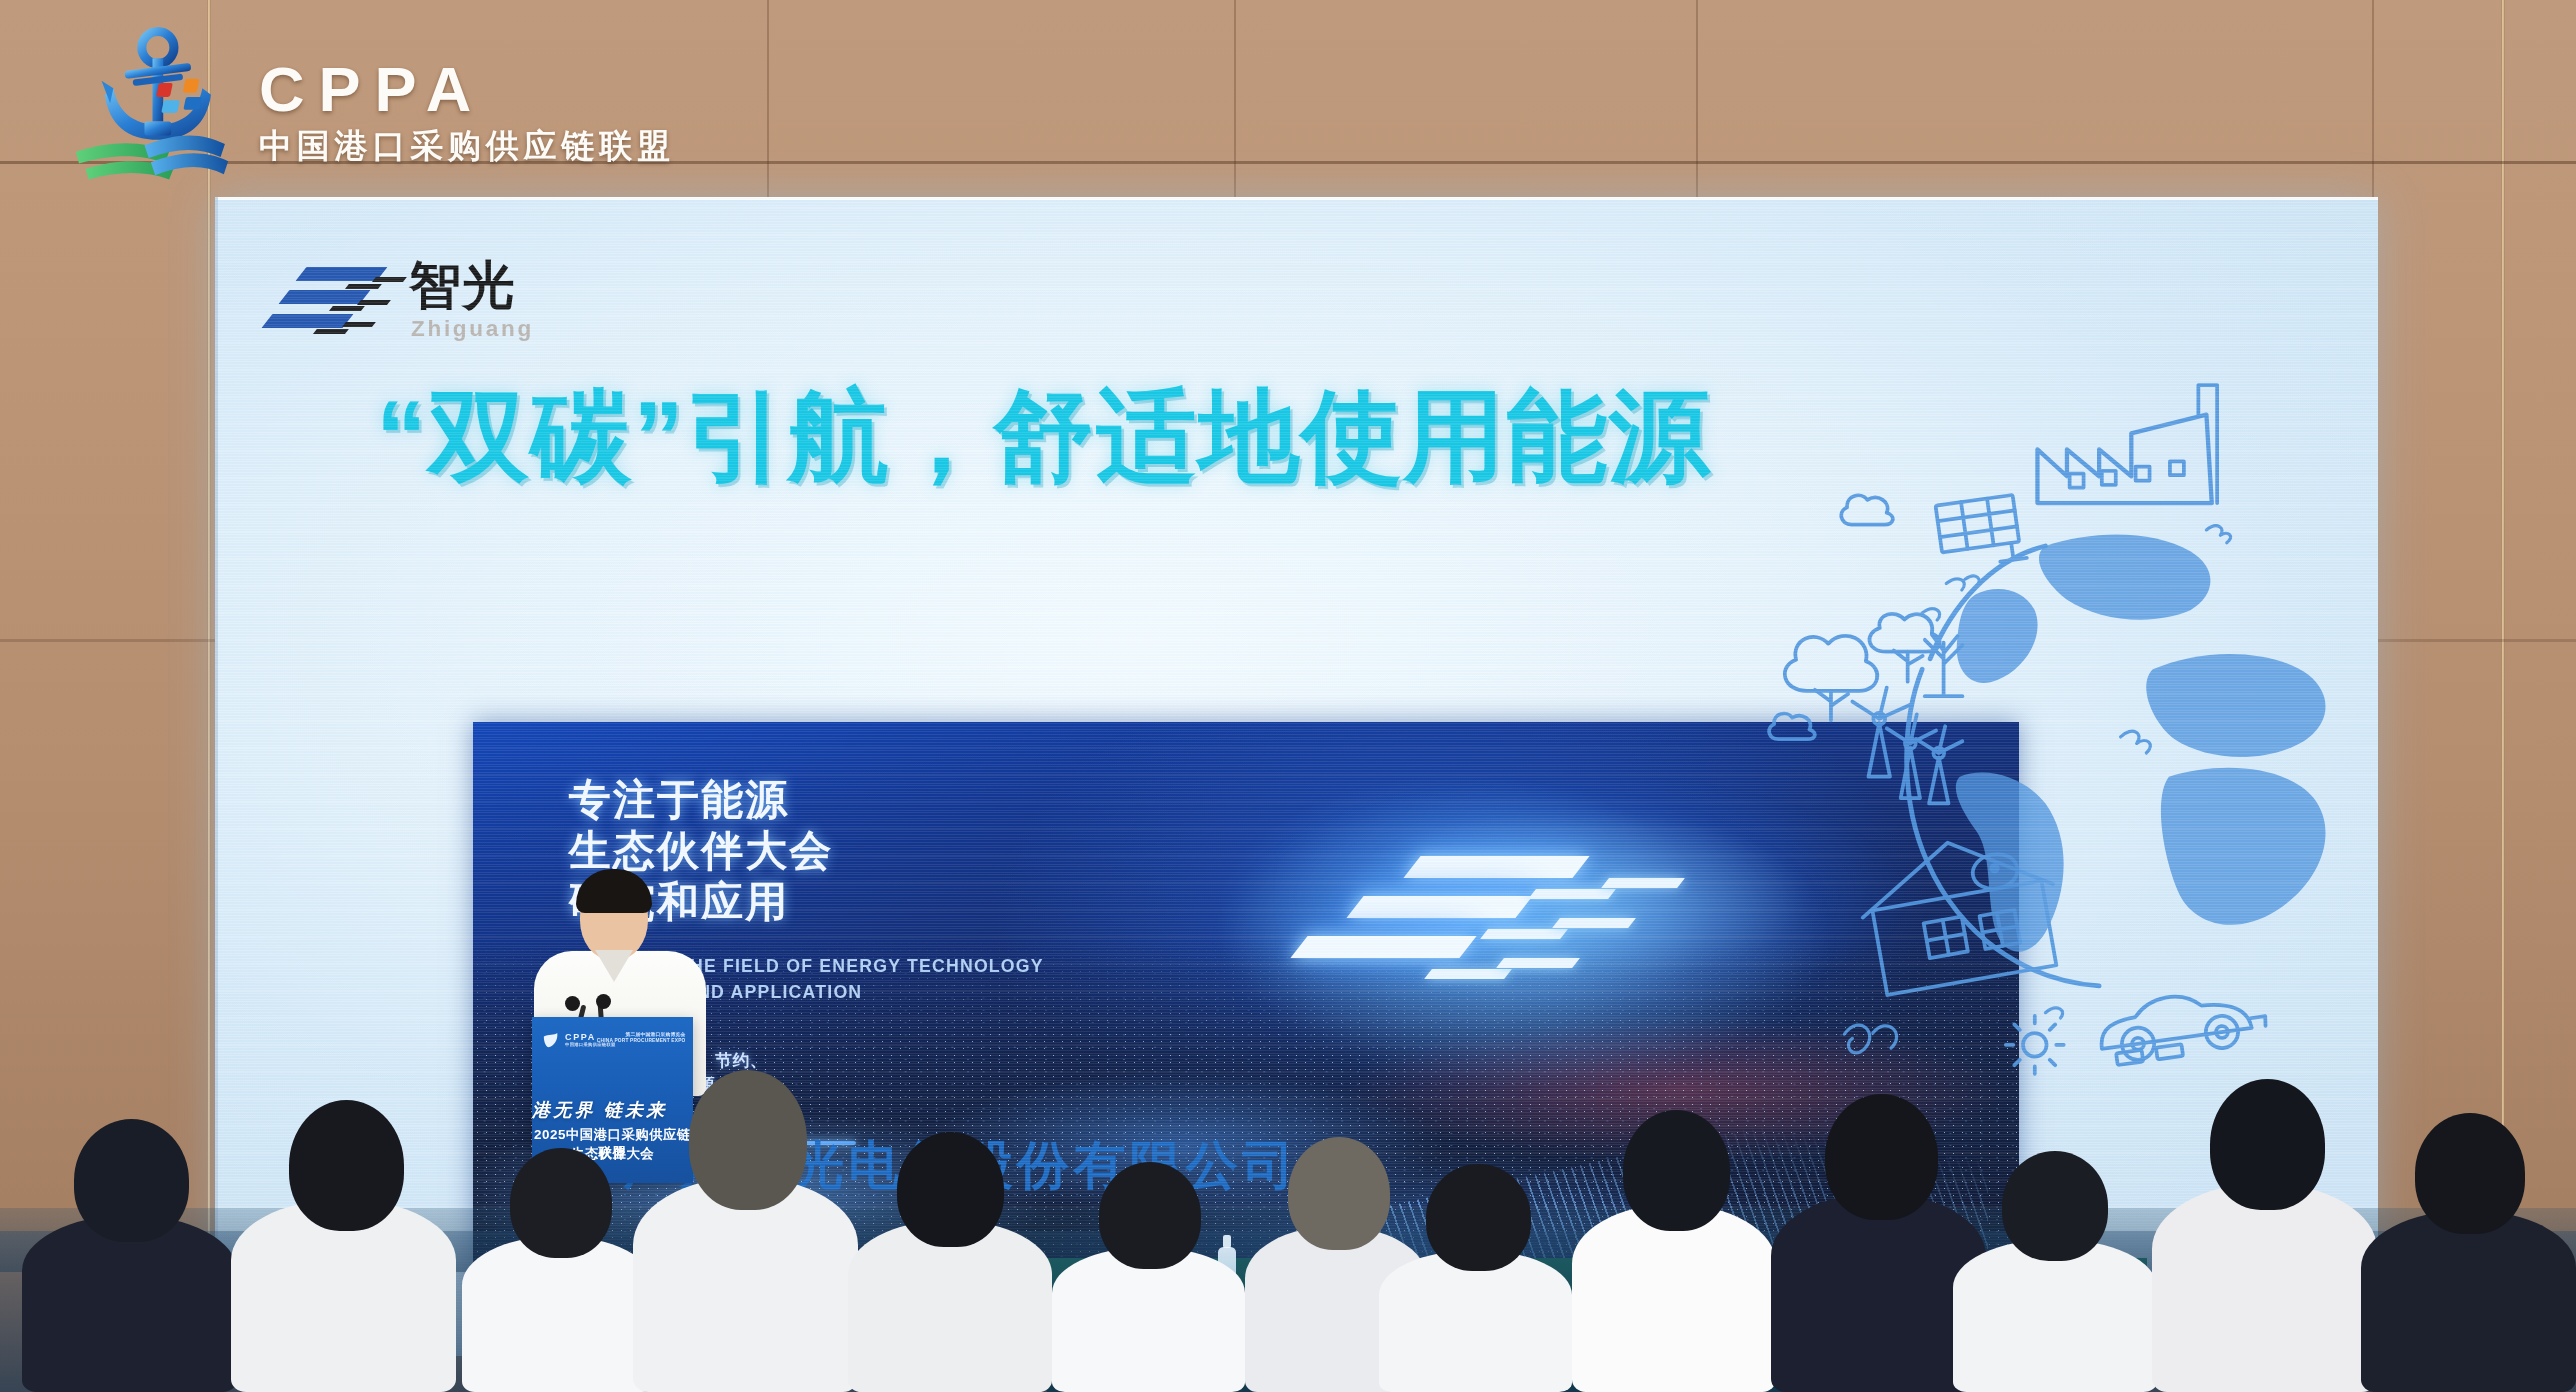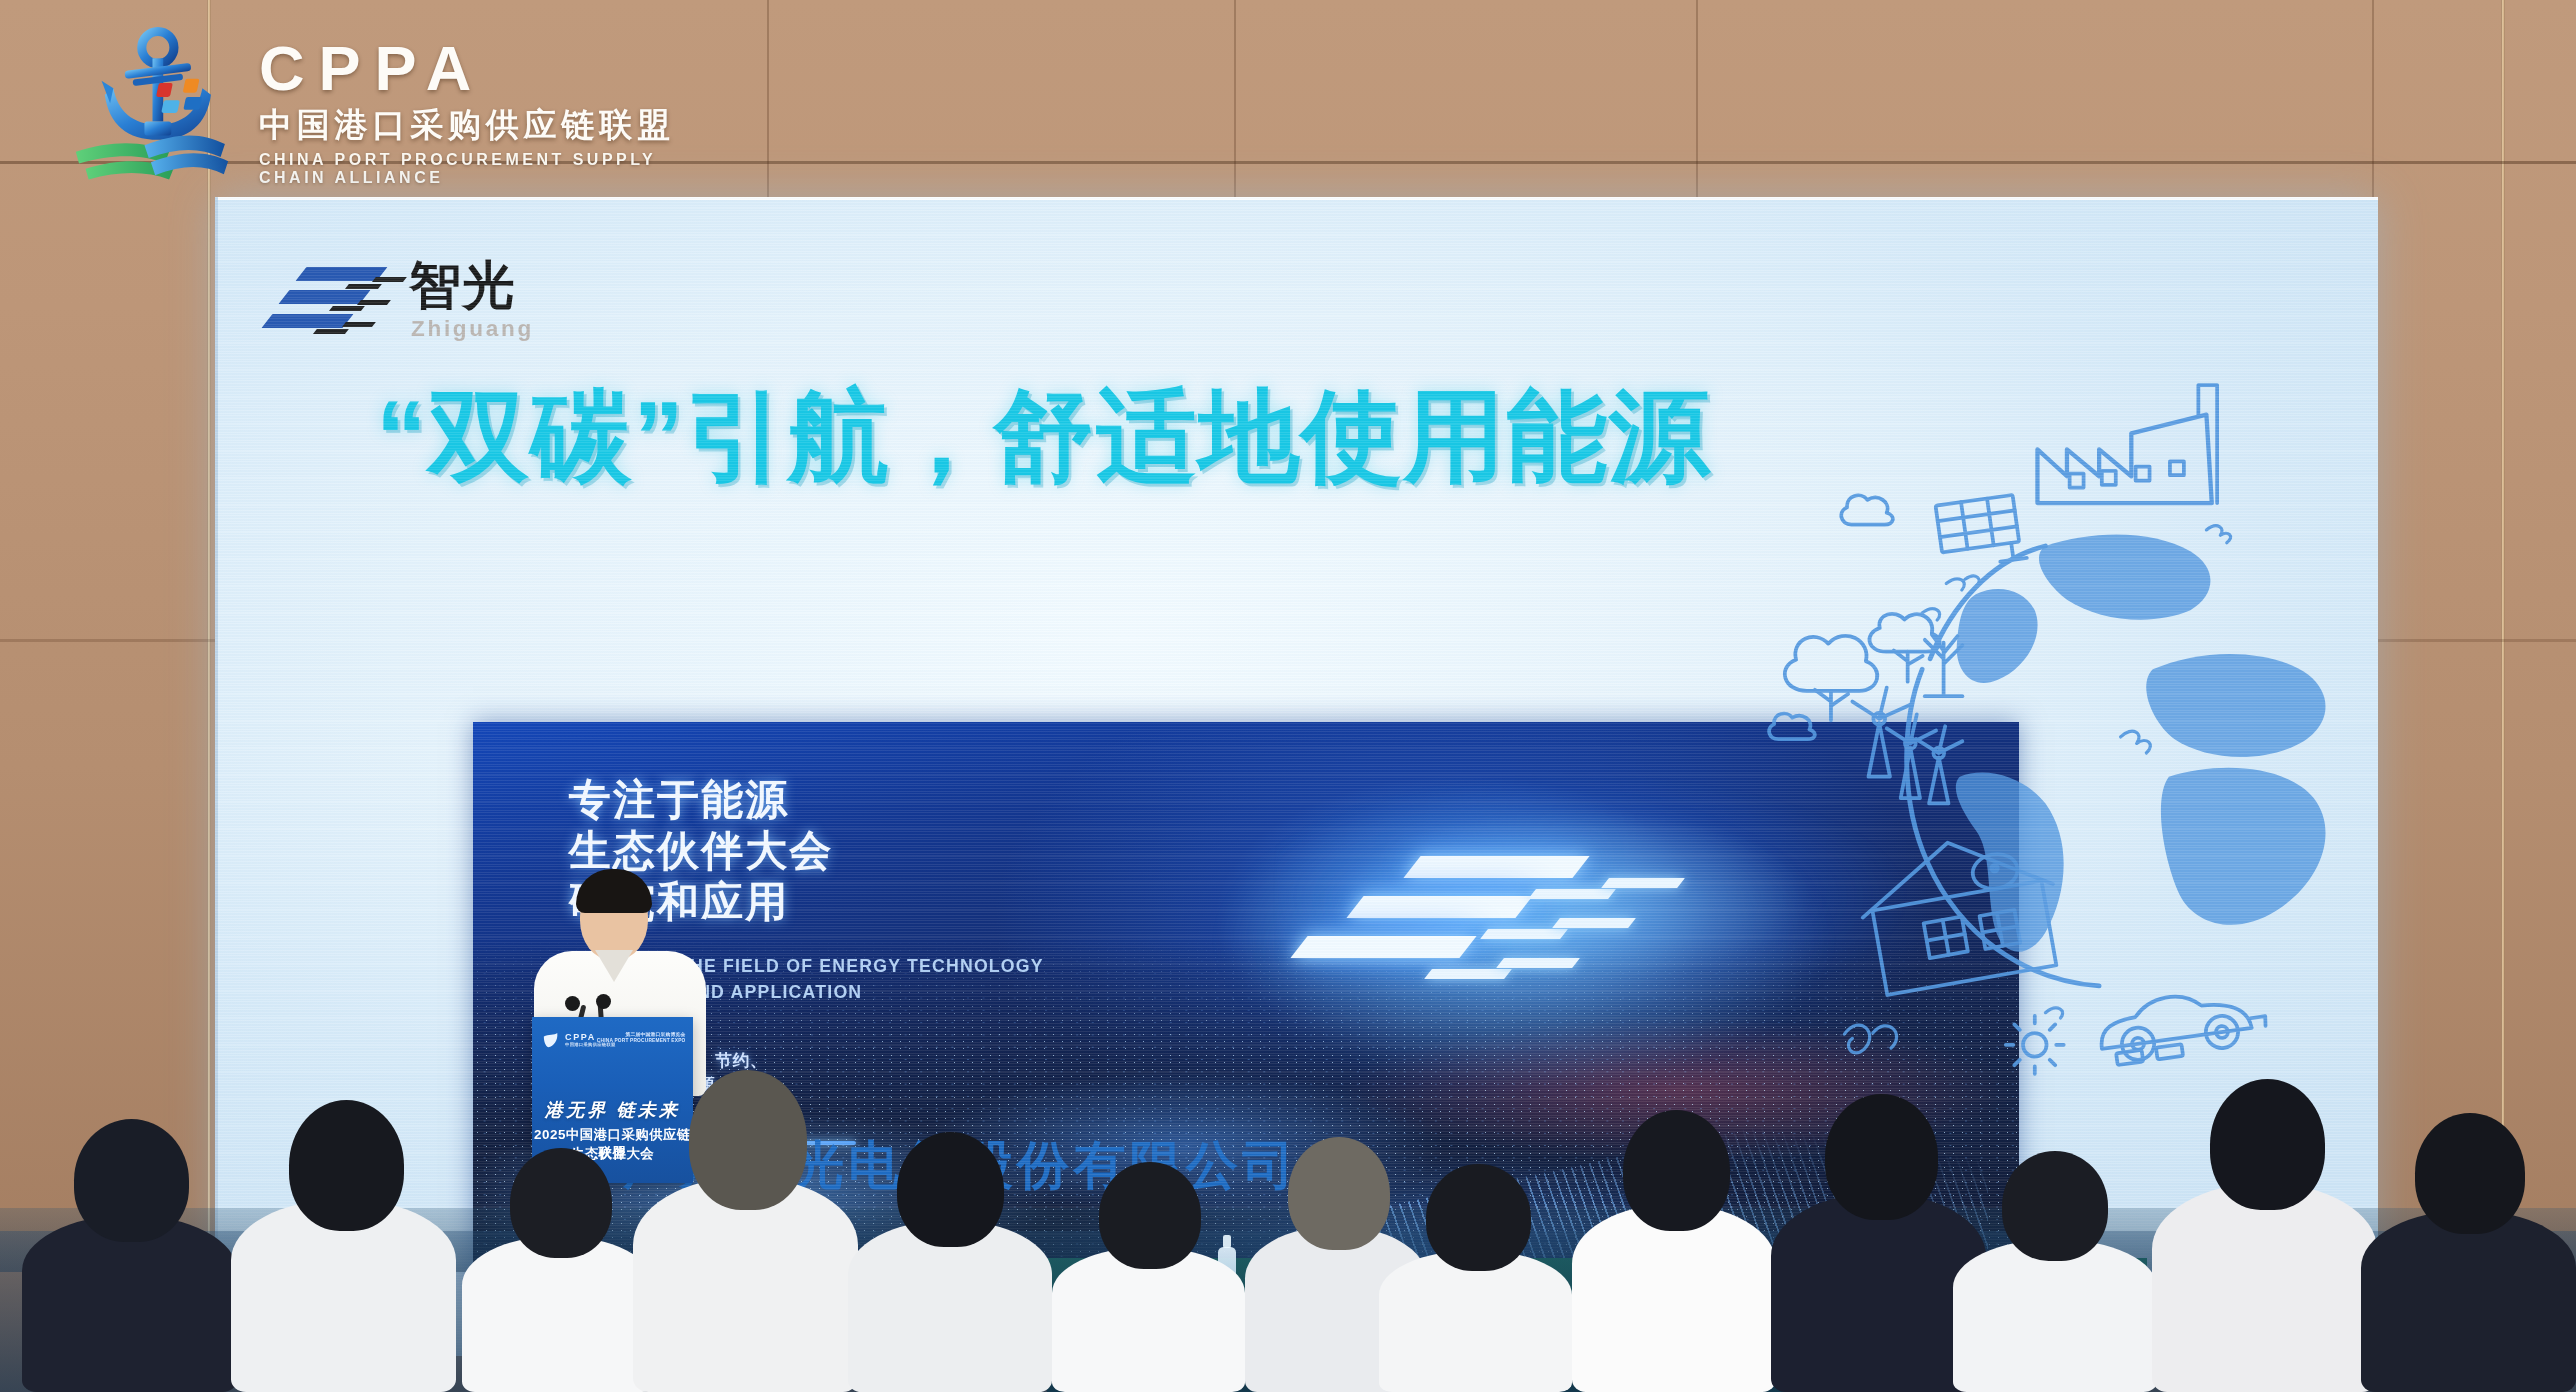--- a/index.html
+++ b/index.html
@@ -206,21 +206,21 @@
     background:linear-gradient(180deg,#1f6ac4 0%,#1a5fb8 40%,#17519f 100%);
     box-shadow:0 3.2px 13px rgba(0,0,0,.25);
   }
   .podium-strip{ position:absolute; left:9.7px; top:13px; width:142px; height:21.5px; display:flex; align-items:center; gap:5.4px; }
   .podium-bird{ width:18px;height:17px;flex:none; }
   .pod-cppa{ font-size:9px; color:#eaf3ff; font-weight:bold; letter-spacing:1.6px; line-height:1.1; }
   .pod-cppa small{ display:block; font-size:4.3px; letter-spacing:0.3px; opacity:.85; }
   .pod-right{ position:absolute; right:7.5px; top:15px; text-align:right; }
   .pod-right b{ display:block; font-size:4.8px; color:#d9e9ff; letter-spacing:0.2px; line-height:1.35; }
   .podium-slogan{
-    position:absolute; left:0; right:0; top:81px; text-align:center;
+    position:absolute; left:0; right:0; top:81px; 
     font-size:18px; font-weight:bold; color:#fff; letter-spacing:3.2px;
     text-shadow:0 1.1px 3.2px rgba(0,0,0,.3); font-style:italic;
   }
   .podium-sub1{
     position:absolute; left:0; right:0; top:109px; text-align:center;
     font-size:13.4px; font-weight:bold; color:#fff; letter-spacing:0.5px;
   }
   .podium-sub2{
     position:absolute; left:0; right:0; top:128px; text-align:center;
     font-size:13.4px; font-weight:bold; color:#fff; letter-spacing:0.5px;
@@ -308,21 +308,20 @@
 
         <rect x="200" y="108" width="26" height="26" rx="4" fill="#d8352c" transform="skewX(-12)"></rect>
         <rect x="248" y="100" width="26" height="26" rx="4" fill="#ef8a23" transform="skewX(-12)"></rect>
         <rect x="216" y="140" width="30" height="24" rx="4" fill="#4fb2e8" transform="skewX(-12)"></rect>
         <rect x="256" y="134" width="30" height="24" rx="4" fill="#1f6fc4" transform="skewX(-12)"></rect>
       </svg>
     </div>
     <div class="cppa-text">
       <div class="cppa-acr">CPPA</div>
       <div class="cppa-cn">中国港口采购供应链联盟</div>
-      <div class="cppa-en">CHINA PORT PROCUREMENT SUPPLY CHAIN ALLIANCE</div>
     </div>
   </div>
 
   <div class="screen">
     <div class="screen-edge-top"></div>
     <div class="screen-edge-left"></div>
 
     <div class="zg-logo">
       <div class="zg-mark">
         <div class="zg-bar" style="left:32px;  top:4.3px;  width:81px;"></div>

